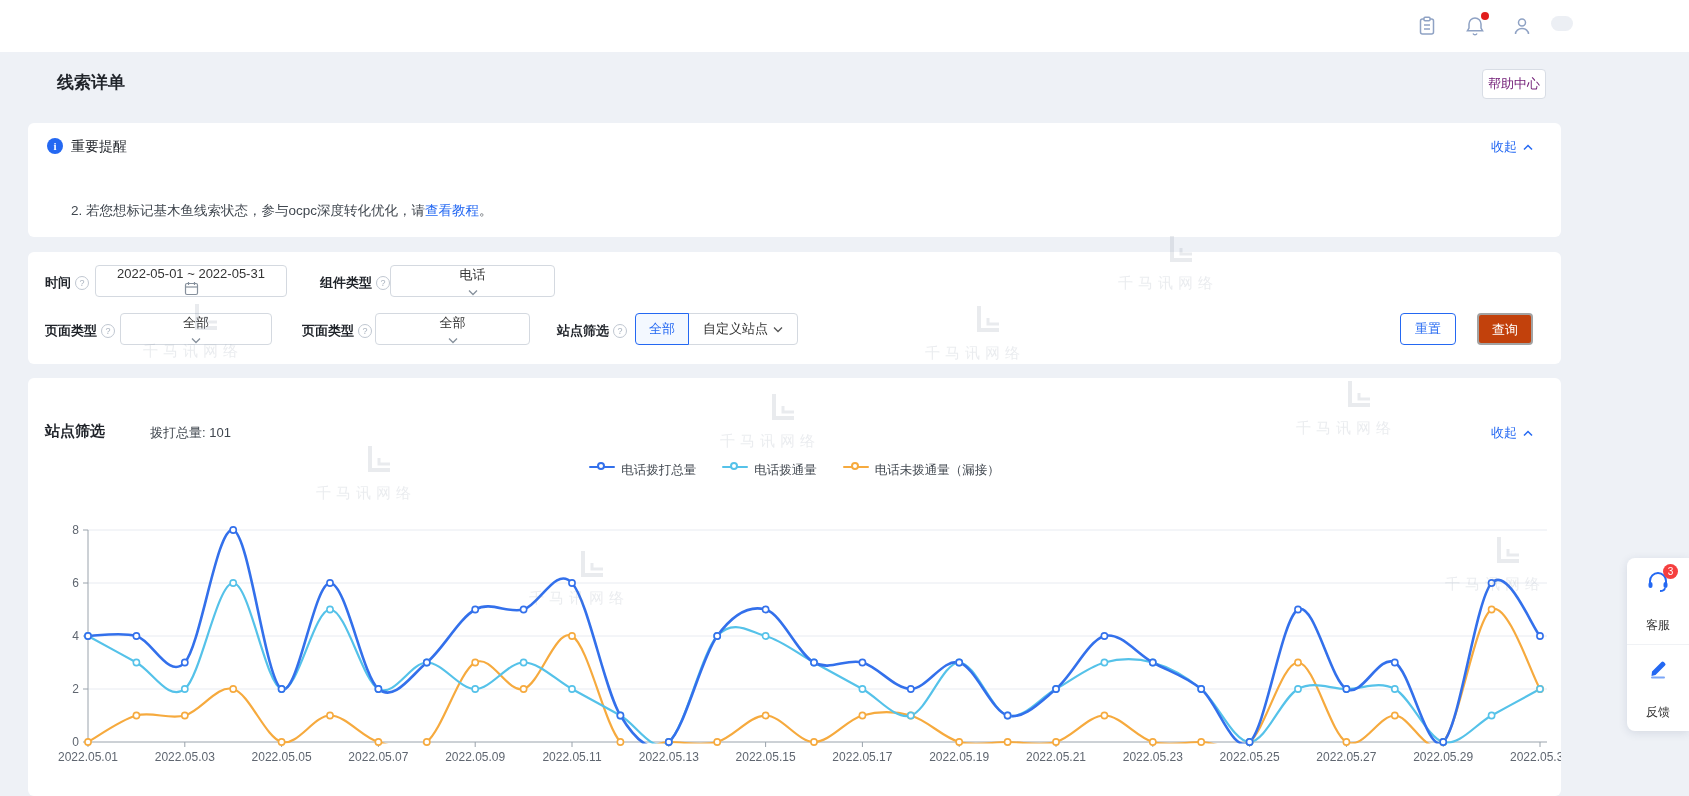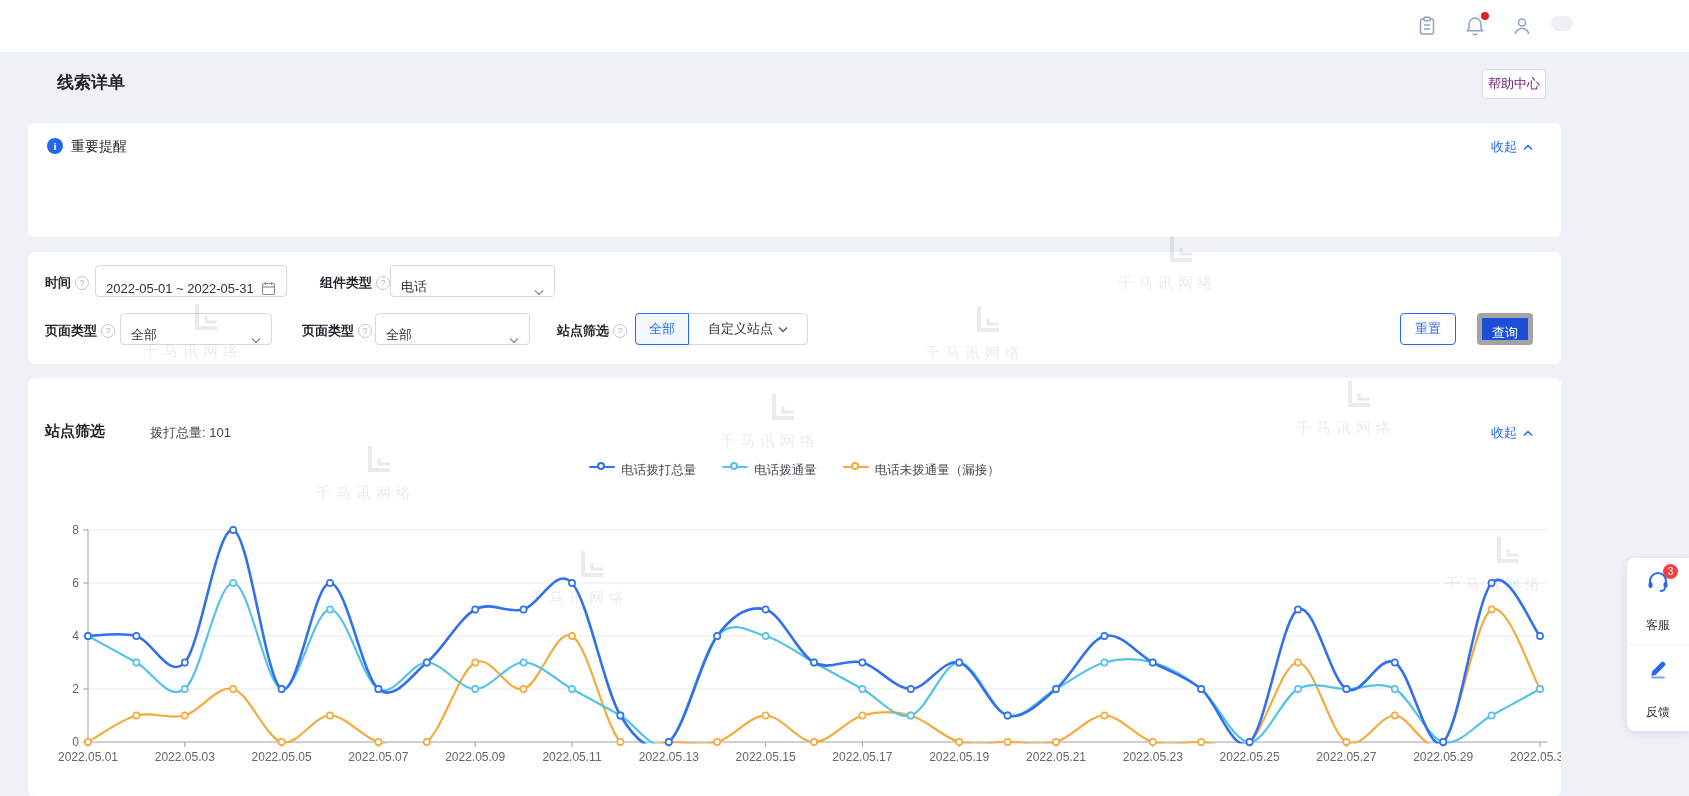--- a/index.html
+++ b/index.html
@@ -34,30 +34,30 @@
     background:#2468f2; color:#fff; font-size:11px; font-weight:bold; text-align:center; line-height:16px;
     font-family:"Liberation Serif","DejaVu Serif",serif; }
   .notice-title { position:absolute; left:43px; top:15px; font-size:14px; color:#1f2329; }
   .notice-item { position:absolute; left:43px; font-size:13.5px; color:#40474f; }
   .notice-item a { color:#2468f2; text-decoration:none; cursor:pointer; }
   
   .f-label { position:absolute; font-size:13px; color:#1f2329; font-weight:bold; display:flex; align-items:center; gap:4px; }
   .q-ic { display:inline-block; width:14px; height:14px; border:1px solid #c0c7d1; border-radius:50%;
     color:#aab3bf; font-size:9px; font-weight:normal; text-align:center; line-height:12px; cursor:pointer; }
   .f-ctrl { position:absolute; height:32px; border:1px solid #d4d9e0; border-radius:4px; background:#fff;
-    font-size:13px; color:#333; display:flex; align-items:flex-end; padding:0 10px; cursor:pointer; }
+    font-size:13px; color:#333; display:flex; align-items:center; padding:0 10px; cursor:pointer;flex-direction:column; }
   .f-ctrl .grow { flex:1; }
   .chev { width:10px; height:7px; }
   .seg-btn { position:absolute; height:32px; border:1px solid #d4d9e0; background:#fff; font-size:13px;
     color:#333; display:flex; align-items:center; justify-content:center; gap:5px; cursor:pointer; }
   .seg-btn.active { border-color:#2468f2; color:#2468f2; background:#f3f8ff; z-index:2; }
   .btn { position:absolute; width:56px; height:32px; border-radius:4px; font-size:13px; text-align:center;
     line-height:30px; cursor:pointer; }
   .btn-reset { border:1px solid #2468f2; color:#2468f2; background:#fff; }
-  .btn-query { border:5px solid #a3a3a3; color:#fff; background:#1d4ed8; }
+  .btn-query { border:2px solid #a3a3a3; color:#fff; background:#c2410c; }
   
   .chart-title { position:absolute; left:17px; top:44px; font-size:15px; font-weight:bold; color:#1f2329; }
   .chart-total { position:absolute; left:122px; top:46px; font-size:13px; color:#40474f; }
   .legend { position:absolute; left:0; top:84px; width:1533px; display:flex; justify-content:center; gap:26px; }
   .legend-item { display:flex; gap:6px; font-size:12.5px; color:#40474f; cursor:pointer; }
   .legend-mark { width:26px; height:10px; position:relative; }
   .legend-mark .l-line { position:absolute; left:0; top:4px; width:26px; height:2px; border-radius:1px; }
   .legend-mark .l-dot { position:absolute; left:8px; top:0; width:8px; height:8px; border-radius:50%;
     background:#fff; border-width:2px; border-style:solid; }
   .chart-svg { position:absolute; left:17px; top:90px; }
@@ -107,20 +107,23 @@
 
 <div class="card card-notice">
   <span class="info-ic">i</span>
   <div class="notice-title">重要提醒</div>
   <div class="collapse" style="top:15px">
     <span>收起</span>
     <svg class="chev" viewBox="0 0 10 7">
         <path d="M1 5.5 L5 1.5 L9 5.5" stroke="#2468f2" stroke-width="1.5" fill="none"></path>
       </svg>
   </div>
+  <div class="notice-item" style="top:79px">
+    <span>2. 若您想标记基木鱼线索状态，参与ocpc深度转化优化，请</span><a>查看教程</a><span>。</span>
+  </div>
 </div>
 
 <div class="card card-filter">
 
   <div class="f-label" style="left:17px;top:22px">
     <span>时间</span>
       <span class="q-ic">?</span>
   </div>
   <div class="f-ctrl" style="left:67px;top:13px;width:192px">
     <span class="grow">2022-05-01 ~ 2022-05-31</span>
@@ -162,21 +165,21 @@
         <path d="M1 1.5 L5 5.5 L9 1.5" stroke="#86909c" stroke-width="1.3" fill="none"></path>
       </svg>
   </div>
   <div class="f-label" style="left:529px;top:70px">
     <span>站点筛选</span>
       <span class="q-ic">?</span>
   </div>
   <div class="seg-btn active" style="left:607px;top:61px;width:54px;border-radius:4px 0 0 4px">
     <span>全部</span>
   </div>
-  <div class="seg-btn" style="left:660px;top:61px;width:120px;border-radius:0 4px 4px 0">
+  <div class="seg-btn" style="left:660px;top:61px;width:110px;border-radius:0 4px 4px 0">
     <span>自定义站点</span>
     <svg class="chev" viewBox="0 0 10 7">
         <path d="M1 1.5 L5 5.5 L9 1.5" stroke="#555" stroke-width="1.3" fill="none"></path>
       </svg>
   </div>
   <div class="btn btn-reset" style="left:1372px;top:61px">重置</div>
   <div class="btn btn-query" style="left:1449px;top:61px">查询</div>
 </div>
 
 <div class="card card-chart">

